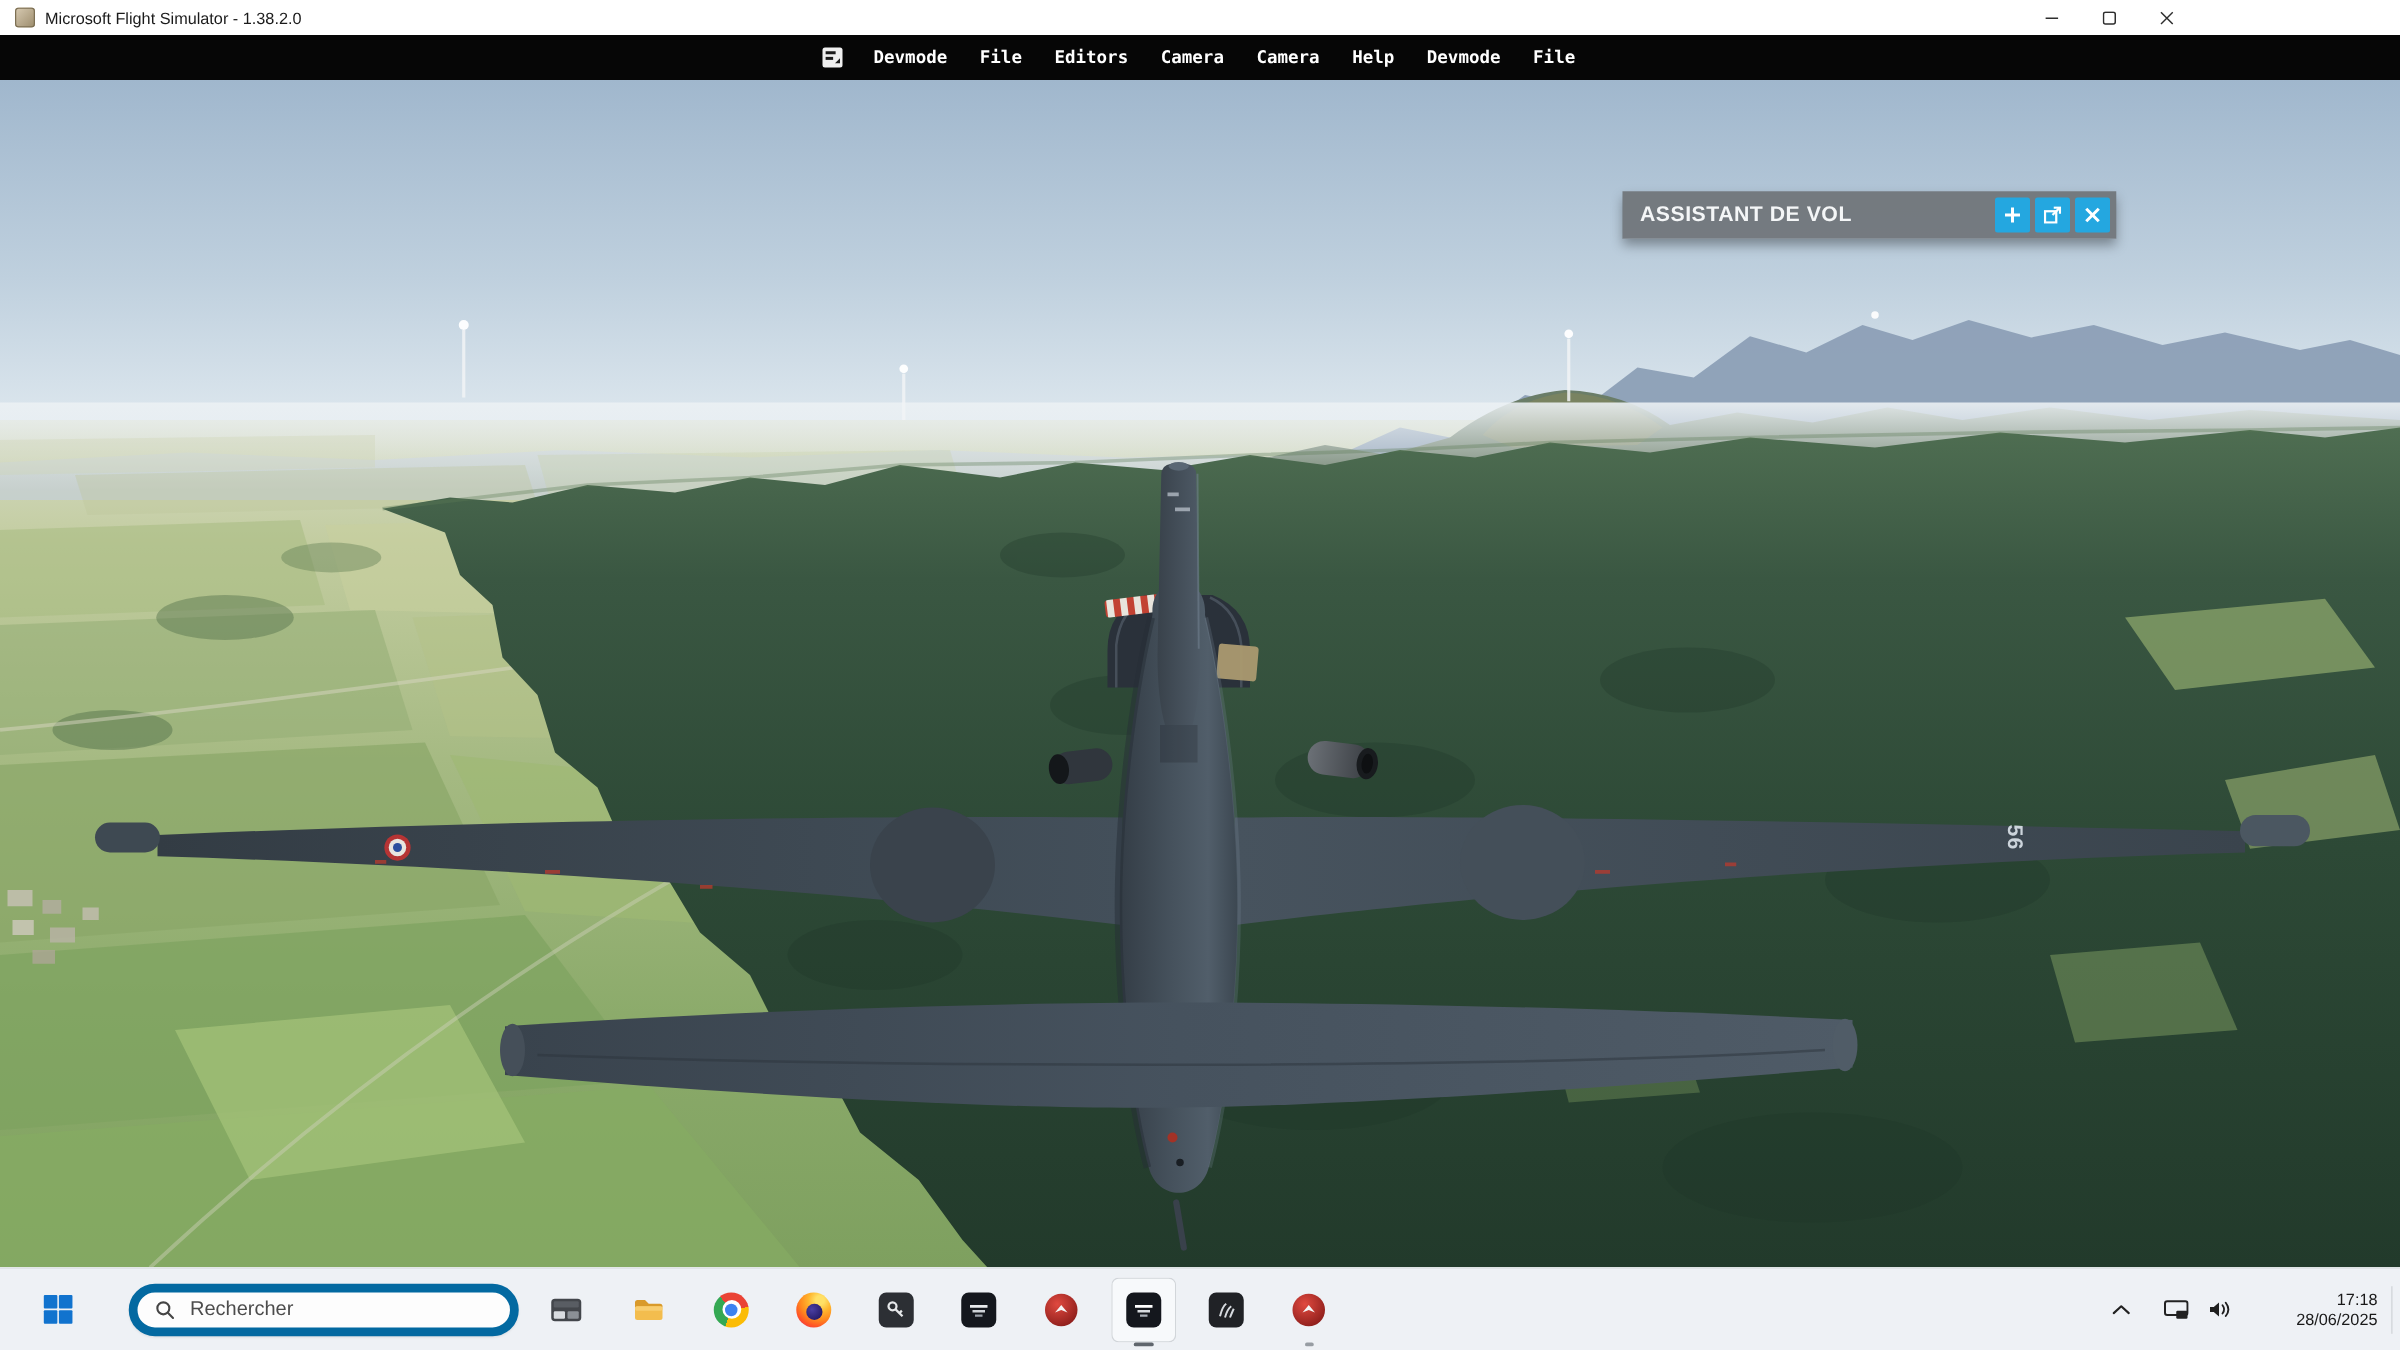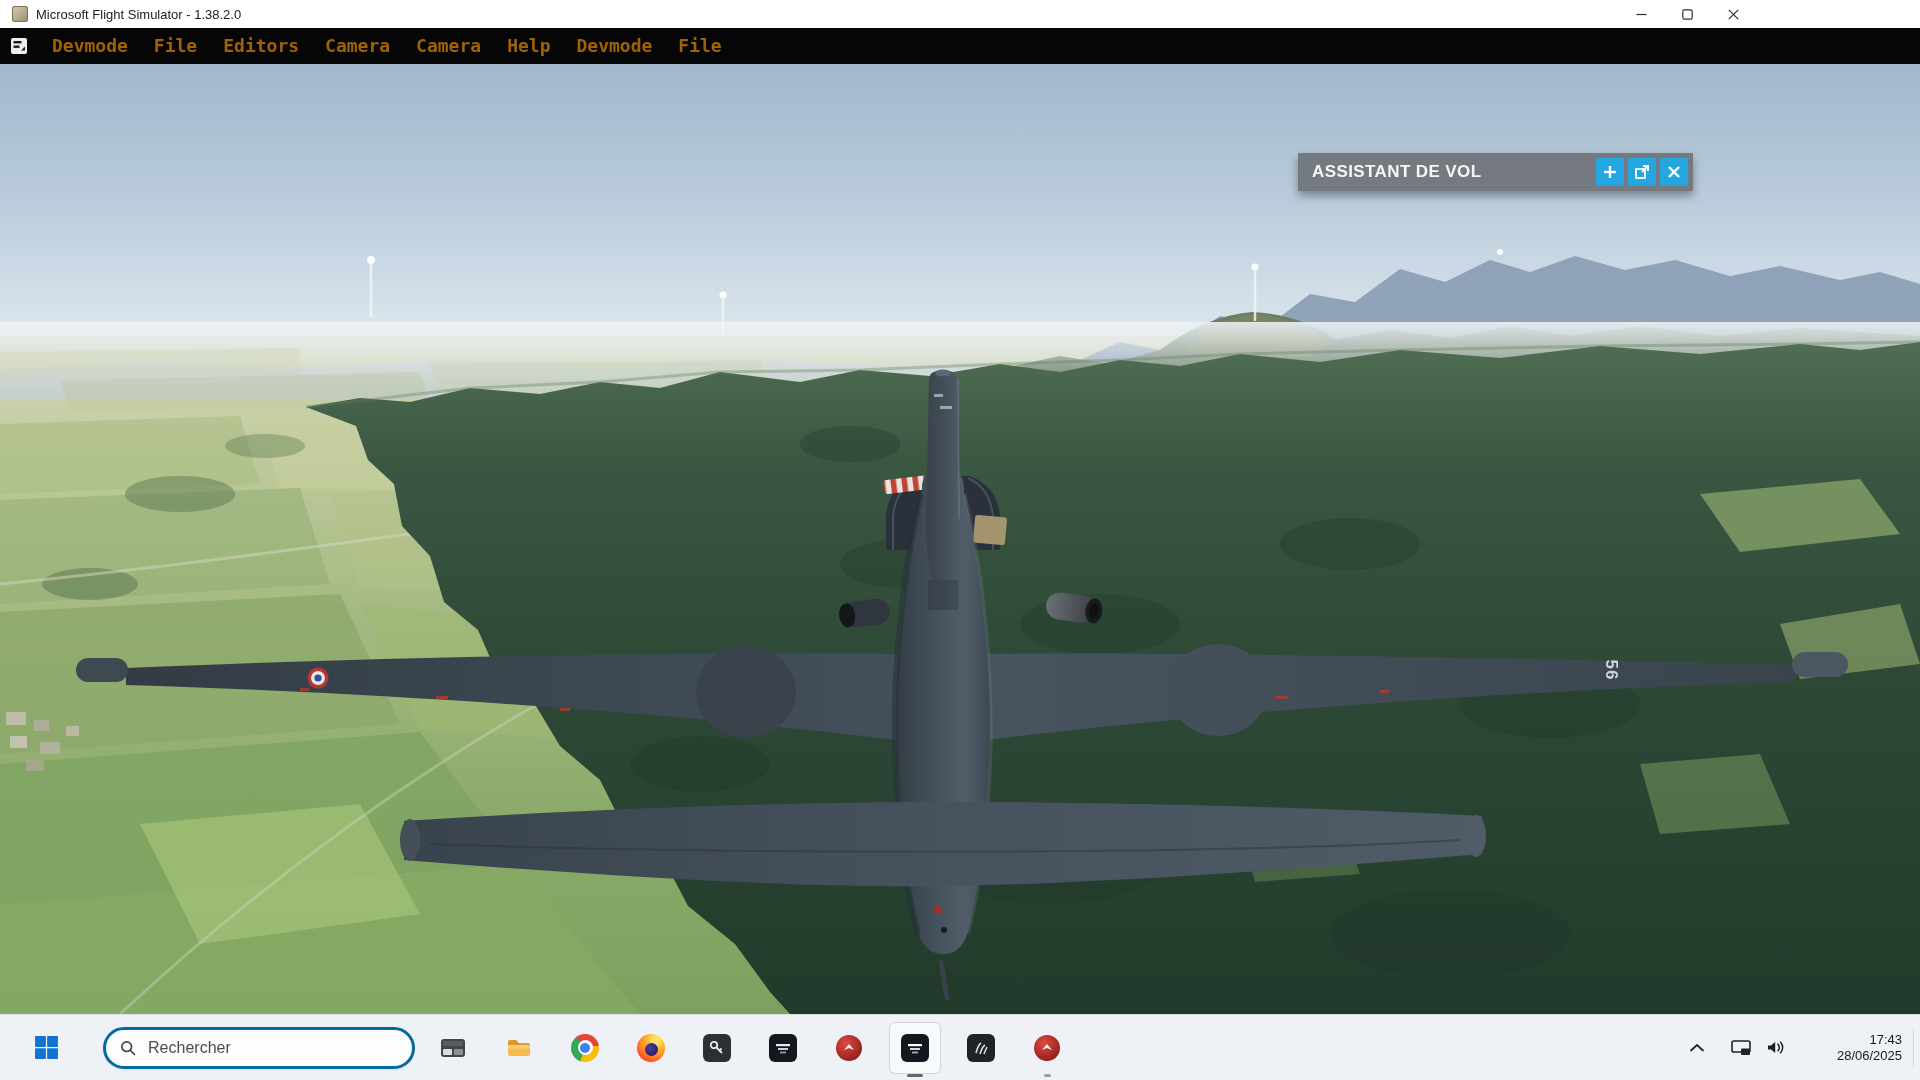--- a/index.html
+++ b/index.html
@@ -12,22 +12,22 @@
   .tb-appicon{width:16px;height:16px;margin:0 8px 0 12px;border-radius:3px;
     background:linear-gradient(135deg,#d9ccb4,#9b8b6b);box-shadow:inset 0 0 0 1px #7c6f53;}
   .tb-title{font-size:13px;color:#1b1b1b;}
   .tb-controls{margin-left:auto;display:flex;height:100%;}
   .tb-btn{width:46px;height:100%;display:flex;align-items:center;justify-content:center;
     background:transparent;border:none;padding:0;cursor:pointer;}
   .tb-btn svg{display:block;}
 
   
   .menubar{position:absolute;left:0;top:28px;width:1920px;height:36px;background:#060606;
-    display:flex;align-items:center;color:#a16207;
-    font-family:"DejaVu Sans Mono",monospace;font-size:18px;font-weight:bold;}
+    display:flex;align-items:center;color:#ffffff;
+    font-family:"DejaVu Sans Mono",monospace;font-size:14px;font-weight:bold;justify-content:center;}
   .mb-icon{width:20px;height:20px;margin:0 10px 0 9px;display:flex;align-items:center;justify-content:center;}
   .mb-item{padding:0 13px;line-height:36px;cursor:default;}
 
   
   .scene{position:absolute;left:0;top:64px;width:1920px;height:950px;overflow:hidden;}
   .scene svg.world{position:absolute;left:0;top:0;width:1920px;height:950px;display:block;}
 
   
   .assistant-panel{position:absolute;left:1298px;top:153px;width:395px;height:38px;
     background:rgba(104,108,112,0.85);display:flex;align-items:center;
@@ -37,21 +37,21 @@
   .ap-btn{width:28px;height:28px;border:none;padding:0;background:#24a7e0;border-radius:2px;
     display:flex;align-items:center;justify-content:center;cursor:pointer;}
 
   
   .taskbar{position:absolute;left:0;top:1014px;width:1920px;height:66px;background:#eef1f5;
     border-top:1px solid #dcdfe3;box-sizing:border-box;}
   .tb-left{position:absolute;left:0;top:0;height:100%;display:flex;align-items:center;}
   .tile{width:52px;height:52px;border-radius:8px;display:flex;align-items:center;justify-content:center;flex:0 0 auto;}
   .tile.start{width:48px;margin-left:22px;}
   .search-pill{margin-left:33px;width:312px;height:42px;border-radius:21px;background:#fdfdfd;
-    border:3px solid #0369a1;box-sizing:border-box;display:flex;align-items:center;gap:10px;
+    border:7px solid #0369a1;box-sizing:border-box;display:flex;align-items:center;gap:10px;
     padding:0 14px;box-shadow:0 1px 2px rgba(0,0,0,0.08);}
   .search-pill input{border:none;outline:none;background:transparent;font-size:16px;
     font-family:"Liberation Sans",sans-serif;color:#3f3f3f;width:100%;}
   .search-pill input::placeholder{color:#4c4c4c;opacity:1;}
   .apps{display:flex;gap:14px;margin-left:12px;}
   .tile.active-app{background:#f7f9fb;box-shadow:0 0 0 1px #d2d6da inset;border-radius:6px;}
   .dark-sq{width:28px;height:28px;border-radius:6px;display:flex;align-items:center;justify-content:center;}
   .chrome{width:28px;height:28px;border-radius:50%;position:relative;
     background:conic-gradient(from -40deg,#ea4335 0 33.3%,#fbbc05 0 66.6%,#34a853 0 100%);}
   .chrome::before{content:"";position:absolute;inset:6.5px;background:#fff;border-radius:50%;}
@@ -459,20 +459,20 @@
         </svg>
       </div>
       <div class="tray-btn">
         <svg width="19" height="17" viewBox="0 0 19 17">
           <path d="M2,6.5 v4 h3 l4.2,3.6 V2.9 L5,6.5 Z" fill="#1f1f1f"></path>
           <path d="M12,5.2 q2.6,3.3 0,6.6" fill="none" stroke="#1f1f1f" stroke-width="1.5" stroke-linecap="round"></path>
           <path d="M14.6,3.2 q4.2,5.3 0,10.6" fill="none" stroke="#1f1f1f" stroke-width="1.5" stroke-linecap="round"></path>
         </svg>
       </div>
       <div class="clock">
-        <span>17:43</span>
+        <span>17:18</span>
         <span>28/06/2025</span>
       </div>
     </div>
     <div class="show-desktop"></div>
   </footer>
 
 </div>
 
 </body></html>

